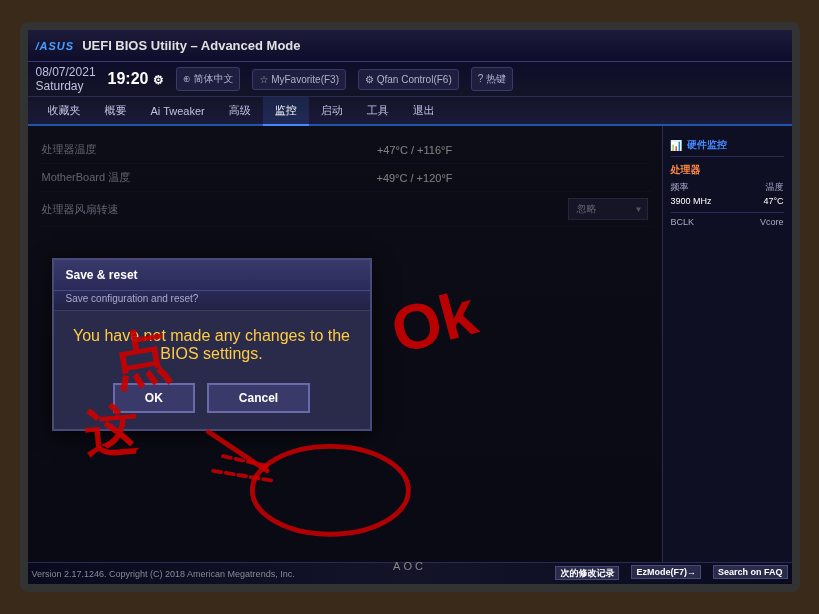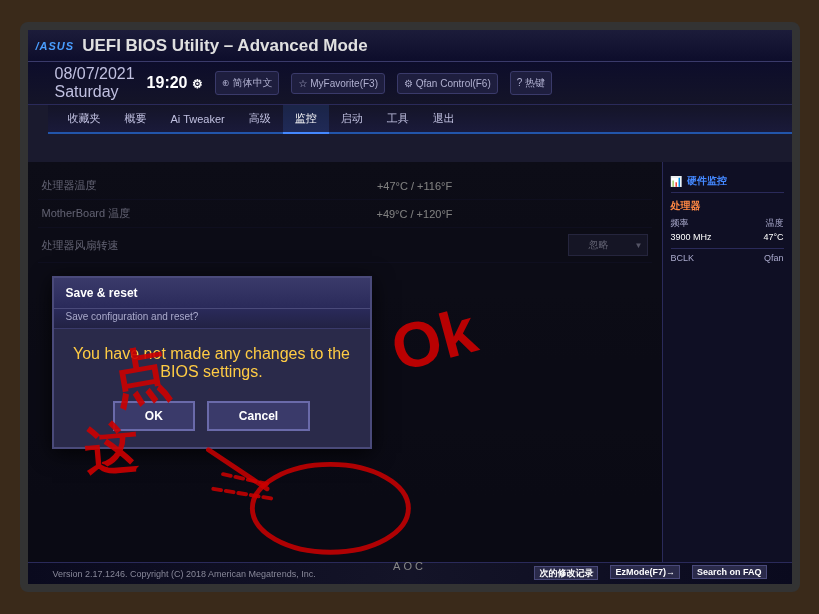--- a/index.html
+++ b/index.html
@@ -46,39 +46,38 @@
     }
     .asus-logo {
       color: #4a9eff;
       font-weight: bold;
       font-size: 11px;
       font-style: italic;
       letter-spacing: 1px;
     }
     .bios-title {
       color: #e0e0e0;
-      font-size: 17px;
+      font-size: 13px;
       font-weight: bold;
       flex: 1;
     }
 
     
     .datetime-bar {
       background: linear-gradient(180deg, #0d0d2b 0%, #141428 100%);
       padding: 3px 8px;
       display: flex;
       align-items: center;
       gap: 12px;
       min-height: 28px;
       border-bottom: 1px solid #2a2a5a;
     }
     .datetime-text {
       color: #c0c0e0;
-      font-size: 16px;
-      margin-left: 19px;
+      font-size: 12px;
     }
     .datetime-time {
       color: #ffffff;
       font-size: 16px;
       font-weight: bold;
     }
     .toolbar-btn {
       color: #b0b0d0;
       font-size: 10px;
       background: #1e1e3e;
@@ -92,42 +91,40 @@
     }
 
     
     .nav-tabs {
       background: linear-gradient(180deg, #141428 0%, #1a1a3a 100%);
       display: flex;
       align-items: center;
       padding: 0 8px;
       border-bottom: 2px solid #2255aa;
       min-height: 28px;
-      margin-left: 20px;
     }
     .nav-tab {
       color: #c0c0e0;
       font-size: 11px;
       padding: 6px 12px;
       cursor: pointer;
       border-bottom: 2px solid transparent;
       margin-bottom: -2px;
     }
     .nav-tab.active {
       color: #ffffff;
       border-bottom: 2px solid #4488ff;
       background: rgba(68, 136, 255, 0.15);
     }
 
     
     .main-content {
       display: flex;
       flex: 1;
       overflow: hidden;
-      margin-top: 28px;
     }
     .content-area {
       flex: 1;
       background: linear-gradient(180deg, #1a1a2e 0%, #141428 100%);
       padding: 10px;
       position: relative;
       overflow: hidden;
     }
 
     
@@ -197,21 +194,21 @@
     .sensor-control {
       display: flex;
       align-items: center;
       gap: 4px;
     }
     .dropdown-btn {
       background: #2a2a4a;
       border: 1px solid #4a4a7a;
       color: #c0c0e0;
       font-size: 10px;
-      padding: 3px 20px 3px 20px;
+      padding: 3px 20px 3px 8px;
       position: relative;
       cursor: pointer;
       min-width: 80px;
     }
     .dropdown-arrow {
       position: absolute;
       right: 4px;
       top: 50%;
       transform: translateY(-50%);
       color: #aaaacc;
@@ -280,21 +277,21 @@
     .dialog-btn-cancel {
       background: #3a3a6a;
       border-color: #6a6aaa;
       color: #ffffff;
     }
 
     
     .footer {
       background: linear-gradient(90deg, #0a0a1e 0%, #141428 50%, #0a0a1e 100%);
       border-top: 1px solid #2a2a5a;
-      padding: 4px 25px;
+      padding: 4px 4px;
       display: flex;
       align-items: center;
       justify-content: space-between;
       min-height: 22px;
     }
     .footer-text {
       color: #888899;
       font-size: 9px;
     }
     .footer-buttons {
@@ -447,21 +444,21 @@
           <span class="sidebar-label">频率</span>
           <span class="sidebar-label">温度</span>
         </div>
         <div class="sidebar-row">
           <span class="sidebar-value">3900 MHz</span>
           <span class="sidebar-value">47°C</span>
         </div>
         <hr class="sidebar-divider">
         <div class="sidebar-row">
           <span class="sidebar-label">BCLK</span>
-          <span class="sidebar-label">Qfan</span>
+          <span class="sidebar-label">Vcore</span>
         </div>
       </div>
     </div>
 
     <div class="footer">
       <span class="footer-text">Version 2.17.1246. Copyright (C) 2018 American Megatrends, Inc.</span>
       <div class="footer-buttons">
         <div class="footer-btn">
           <span>次的修改记录</span>
         </div>

